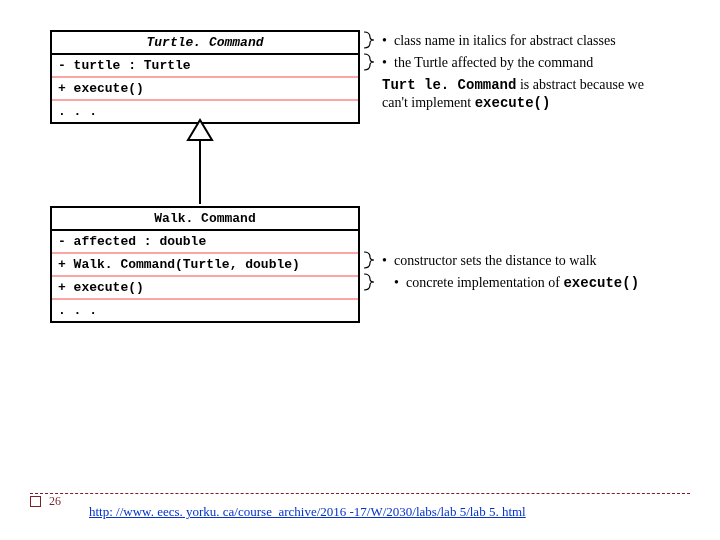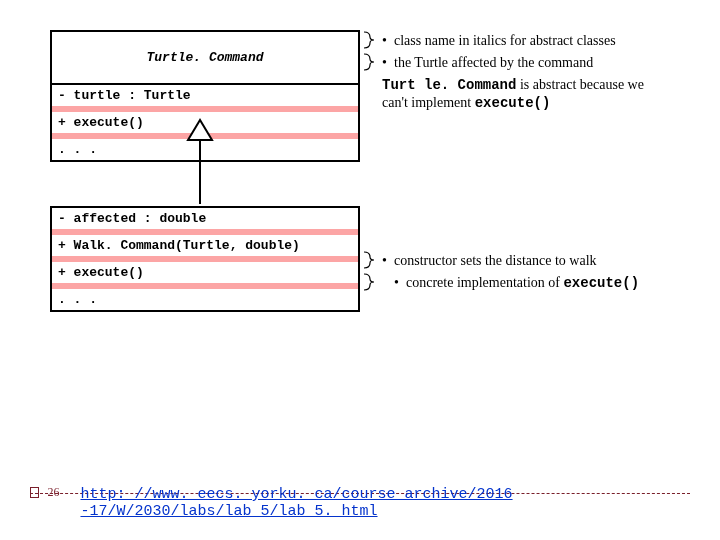--- a/index.html
+++ b/index.html
@@ -27,25 +27,25 @@
     position: absolute;
     border: 2px solid #000;
     background: #fff;
     width: 310px;
   }
   .uml-title {
     border-bottom: 2px solid #000;
     text-align: center;
     font-family: 'Courier New', monospace;
     font-weight: bold;
-    padding: 18px 6px;
+    padding: 3px 6px;
   }
   .uml-title.italic { font-style: italic; }
   .uml-row {
-    border-bottom: 6px solid #fca5a5;
+    border-bottom: 2px solid #fca5a5;
     font-family: 'Courier New', monospace;
     font-weight: bold;
     padding: 3px 6px;
     white-space: nowrap;
   }
   .uml-row.last { border-bottom: none; }
   .annot {
     position: absolute;
     font-size: 14px;
     line-height: 1.3;
@@ -83,22 +83,22 @@
     align-items: center;
     font-size: 12px;
   }
   .page-num {
     color: #7a1f2b;
     width: 40px;
   }
   .footer a {
     color: #0433cc;
     text-decoration: underline;
-    font-family: Liberation Mono, monospace;
-    font-size: 15px;
+    font-family: Liberation Serif, serif;
+    font-size: 13px;
     margin-top: 22px;
   }
   .page-box {
     width: 11px; height: 11px;
     border: 1px solid #7a1f2b;
     margin-right: 8px;
   }
 </style>
 </head>
 <body>
@@ -133,20 +133,21 @@
     <div class="annot" style="left:352px; top:46px; width:290px;">
       <span class="mono">Turt le. Command</span><span> is abstract because we can't implement </span><span class="mono">execute()</span>
     </div>
 
     <svg class="arrow-svg" style="left:150px; top:88px;" width="40" height="88">
       <polygon points="20,2 8,22 32,22" fill="#fff" stroke="#000" stroke-width="2"></polygon>
       <line x1="20" y1="22" x2="20" y2="86" stroke="#000" stroke-width="2"></line>
     </svg>
 
     <div class="uml-class" style="left:20px; top:176px;">
+      <div class="uml-title">Walk. Command</div>
       <div class="uml-row">- affected : double</div>
       <div class="uml-row">+ Walk. Command(Turtle, double)</div>
       <div class="uml-row">+ execute()</div>
       <div class="uml-row last">. . .</div>
     </div>
 
     <div class="brace" style="left:332px; top:220px;">
       <svg width="14" height="20">
           <path d="M2 2 Q8 2 8 7 Q8 10 12 10 Q8 10 8 13 Q8 18 2 18" fill="none" stroke="#000" stroke-width="1.2"></path>
         </svg>

